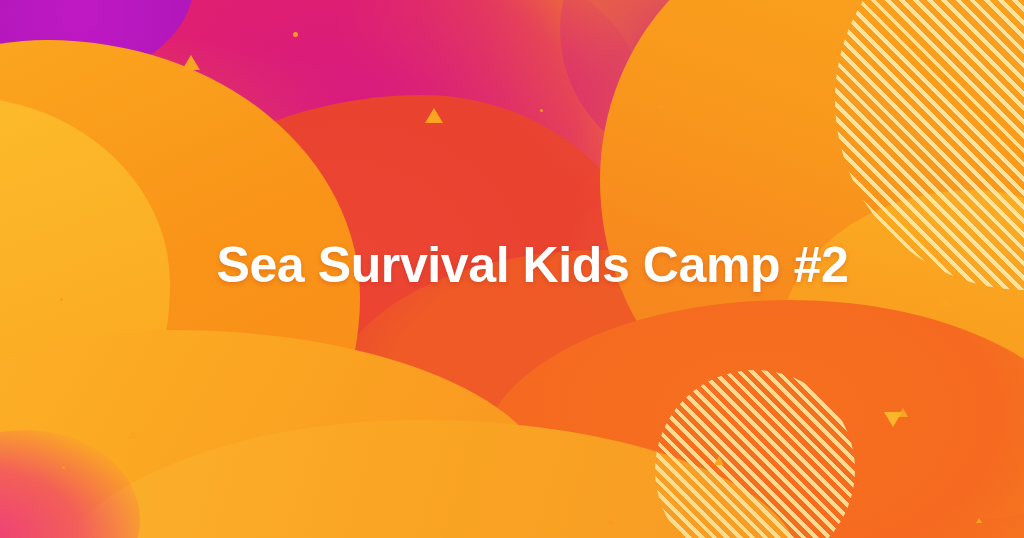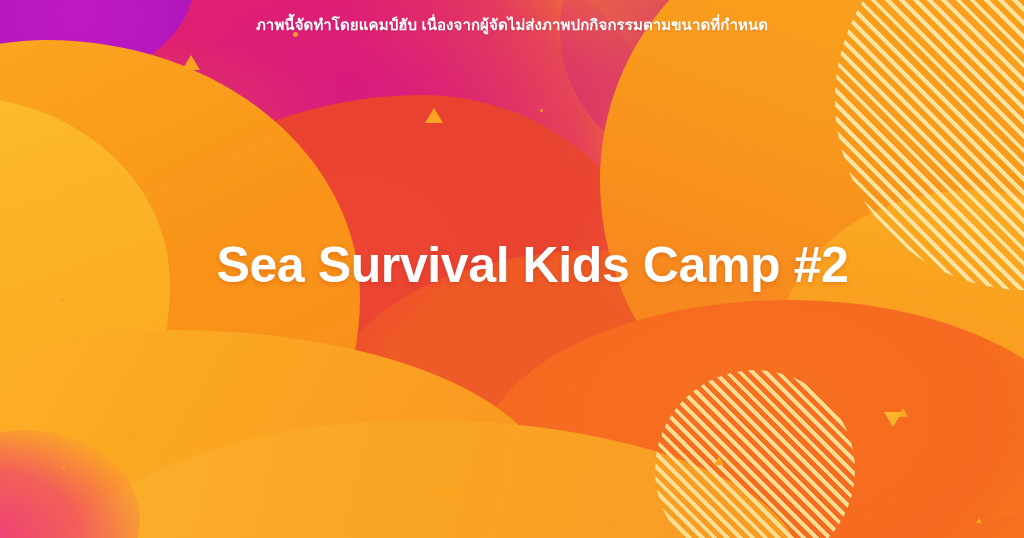--- a/index.html
+++ b/index.html
@@ -257,16 +257,15 @@
   <div class="tri down" style="left:884px; top:412px; border-left-width:9px; border-right-width:9px;"></div>
   <div class="tri xs" style="left:976px;  top:518px;"></div>
 
   <div class="dot" style="left:293px; top:32px;"></div>
   <div class="dot tiny" style="left:540px; top:109px;"></div>
   <div class="dot tiny" style="left:660px; top:105px;"></div>
   <div class="dot tiny" style="left:62px;  top:466px;"></div>
   <div class="dot tiny" style="left:60px;  top:298px;"></div>
   <div class="dot" style="left:608px; top:520px;"></div>
 
-  <div class="notice">ภาพนี้จัดทำโดยแคมป์ฮับ เนื่องจากผู้จัดไม่ส่งภาพปกกิจกรรมตามขนาดที่กำหนด</div>
   <div class="title">Sea Survival Kids Camp #2</div>
 
 </div>
 
 </body></html>

